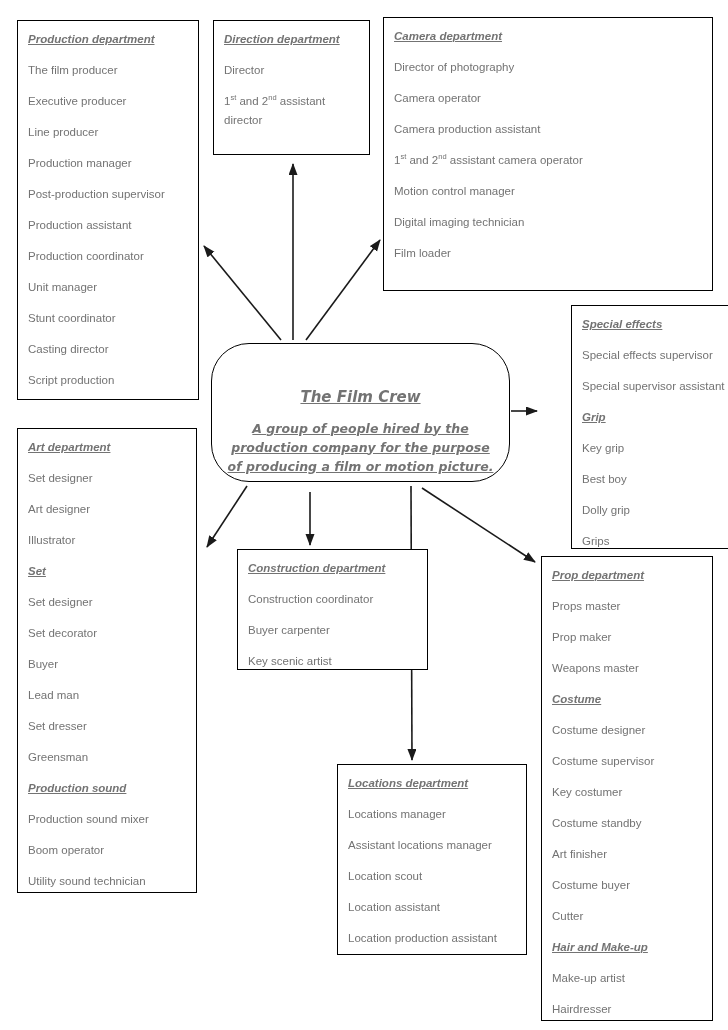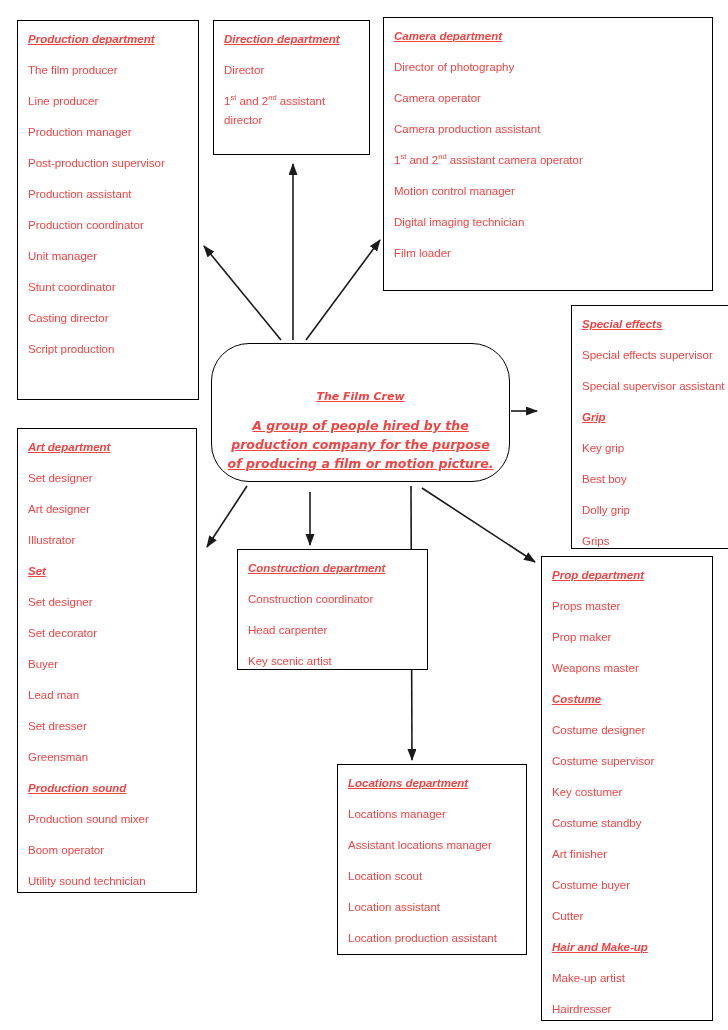--- a/index.html
+++ b/index.html
@@ -6,21 +6,21 @@
     margin: 0;
     padding: 0;
     background: #ffffff;
   }
   .canvas {
     position: relative;
     width: 728px;
     height: 1030px;
     background: #ffffff;
     font-family: "Liberation Sans", sans-serif;
-    color: #ef4444;
+    color: #737373;
     overflow: hidden;
   }
   .arrows {
     position: absolute;
     left: 0; top: 0;
     width: 728px; height: 1030px;
     pointer-events: none;
   }
   .box {
     position: absolute;
@@ -66,21 +66,21 @@
     flex-direction: column;
     align-items: center;
     justify-content: center;
     text-align: center;
     font-family: "DejaVu Sans", sans-serif;
     font-style: italic;
     font-weight: bold;
     padding: 10px 14px 8px 14px;
   }
   .center-title {
-    font-size: 11px;
+    font-size: 15px;
     text-decoration: underline;
     margin-bottom: 13px;
     margin-top: 36px;
   }
   .center-desc {
     font-size: 12.5px;
     line-height: 19px;
     text-decoration: underline;
     max-width: 268px;
   }
@@ -102,20 +102,21 @@
     <line x1="511" y1="411" x2="537" y2="411" stroke="#1a1a1a" stroke-width="1.6" marker-end="url(#ah)"></line>
     <line x1="247" y1="486" x2="207" y2="547" stroke="#1a1a1a" stroke-width="1.6" marker-end="url(#ah)"></line>
     <line x1="310" y1="492" x2="310" y2="545" stroke="#1a1a1a" stroke-width="1.6" marker-end="url(#ah)"></line>
     <line x1="411" y1="486" x2="412" y2="760" stroke="#1a1a1a" stroke-width="1.6" marker-end="url(#ah)"></line>
     <line x1="422" y1="488" x2="535" y2="562" stroke="#1a1a1a" stroke-width="1.6" marker-end="url(#ah)"></line>
   </svg>
 
   <div class="box pos-production">
       <div class="heading">Production department</div>
       <div class="item">The film producer</div>
+      <div class="item">Executive producer</div>
       <div class="item">Line producer</div>
       <div class="item">Production manager</div>
       <div class="item">Post-production supervisor</div>
       <div class="item">Production assistant</div>
       <div class="item">Production coordinator</div>
       <div class="item">Unit manager</div>
       <div class="item">Stunt coordinator</div>
       <div class="item">Casting director</div>
       <div class="item">Script production</div>
     </div>
@@ -157,21 +158,21 @@
       <div class="item">Set dresser</div>
       <div class="item">Greensman</div>
       <div class="heading">Production sound</div>
       <div class="item">Production sound mixer</div>
       <div class="item">Boom operator</div>
       <div class="item">Utility sound technician</div>
     </div>
   <div class="box pos-construction">
       <div class="heading">Construction department</div>
       <div class="item">Construction coordinator</div>
-      <div class="item">Head carpenter</div>
+      <div class="item">Buyer carpenter</div>
       <div class="item">Key scenic artist</div>
     </div>
   <div class="box pos-locations">
       <div class="heading">Locations department</div>
       <div class="item">Locations manager</div>
       <div class="item">Assistant locations manager</div>
       <div class="item">Location scout</div>
       <div class="item">Location assistant</div>
       <div class="item">Location production assistant</div>
     </div>

